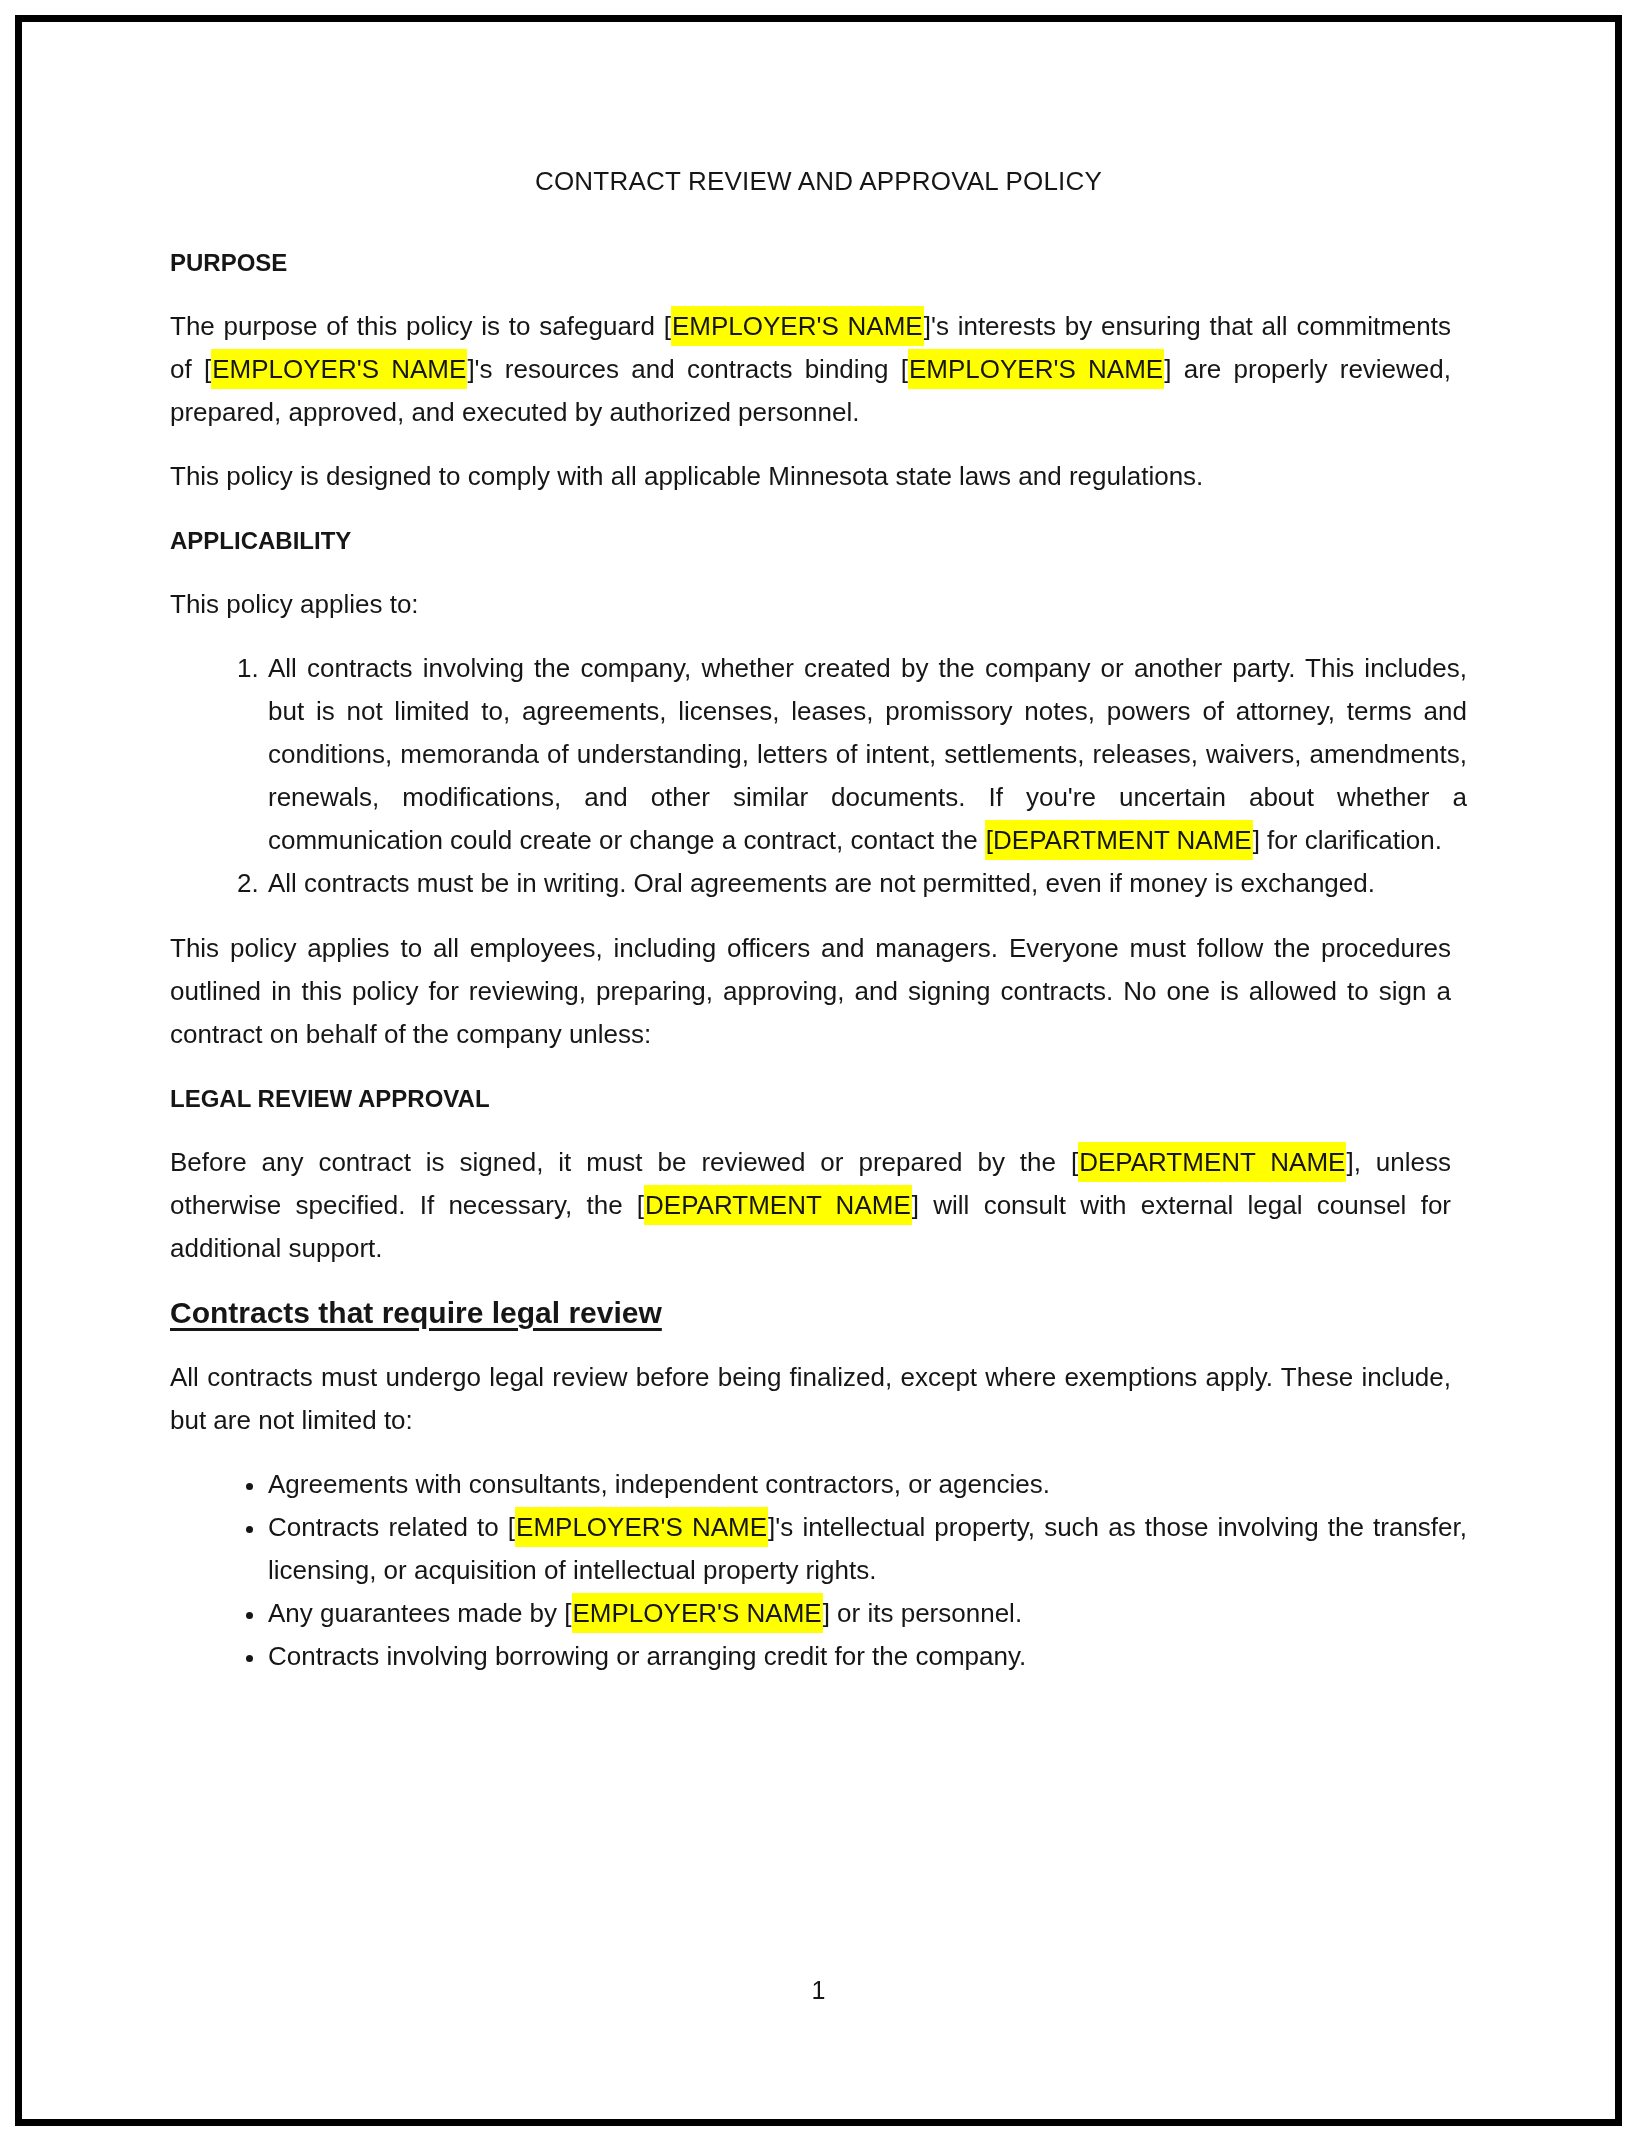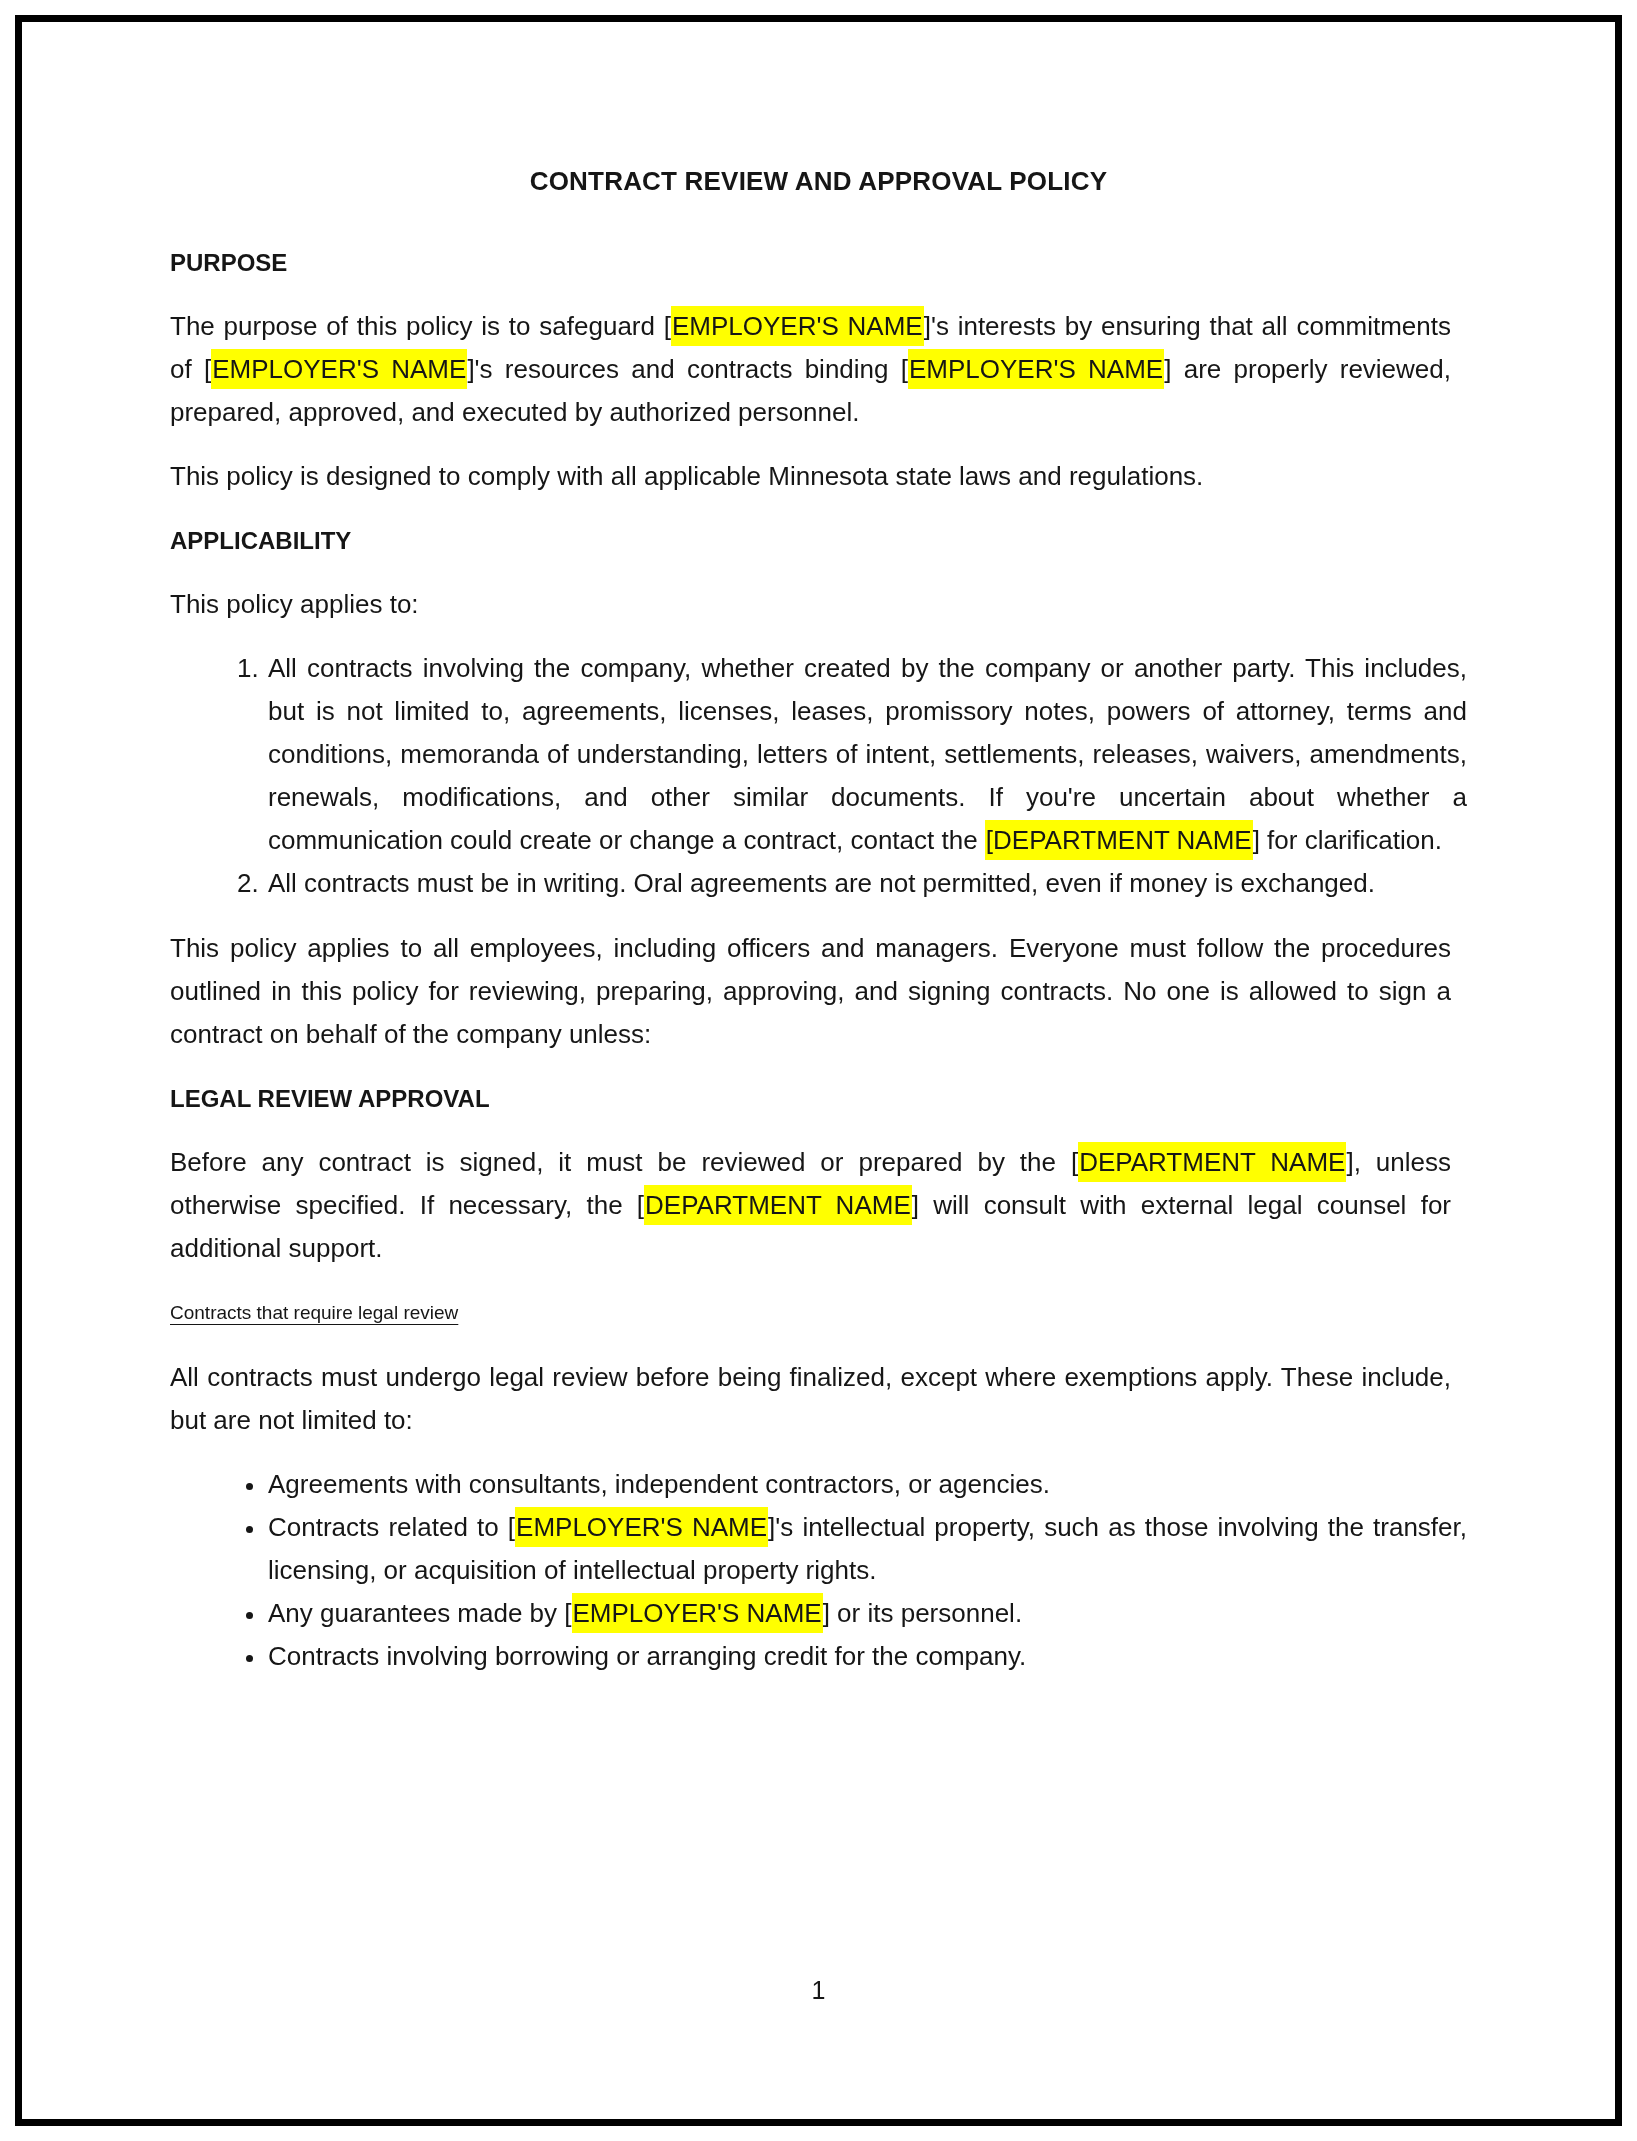--- a/index.html
+++ b/index.html
@@ -26,35 +26,35 @@
     position: absolute;
     left: 170px;
     right: 170px;
     top: 160px;
     font-size: 26px;
     line-height: 43px;
   }
   h1.doc-title {
     font-size: 26px;
     line-height: 43px;
-    font-weight: bold;
+    font-weight: normal;
     text-align: center;
     margin: 0 0 38px 0;
     letter-spacing: 0.2px;
   }
   h2.section-heading {
     font-size: 24px;
     line-height: 43px;
     font-weight: bold;
     margin: 0 0 21px 0;
   }
   h3.subheading {
-    font-size: 19px;
+    font-size: 30px;
     line-height: 43px;
-    font-weight: normal;
+    font-weight: bold;
     text-decoration: underline;
     text-underline-offset: 5px;
     margin: 0 0 22px 0;
   }
   p.para {
     margin: 0 16px 21px 0;
     text-align: justify;
   }
   ol.numbered-list {
     margin: 4px 0 22px 0;

